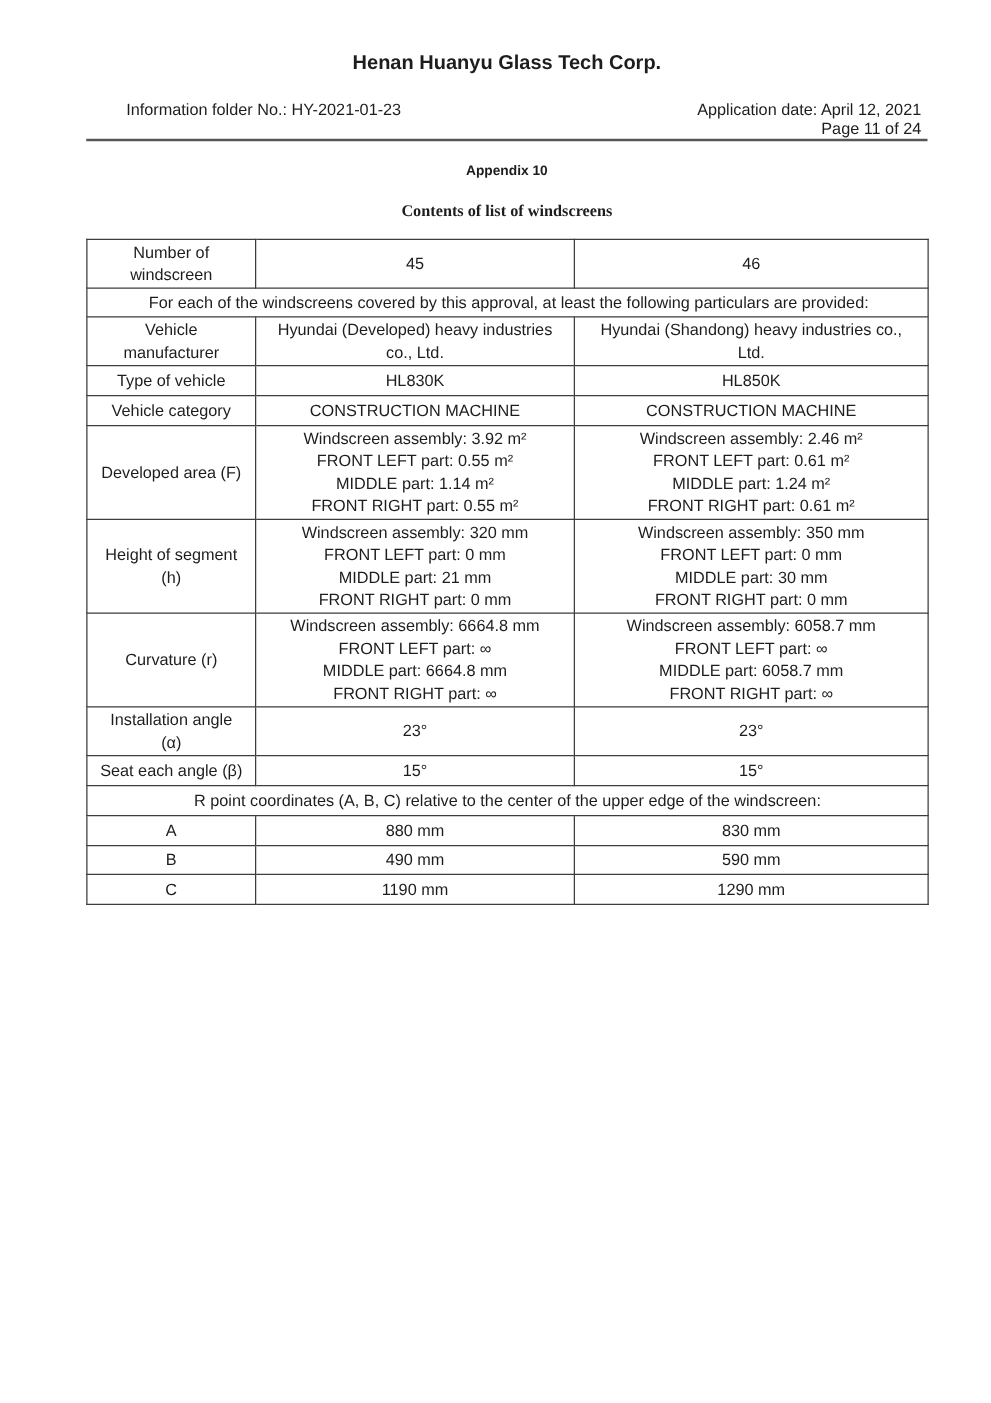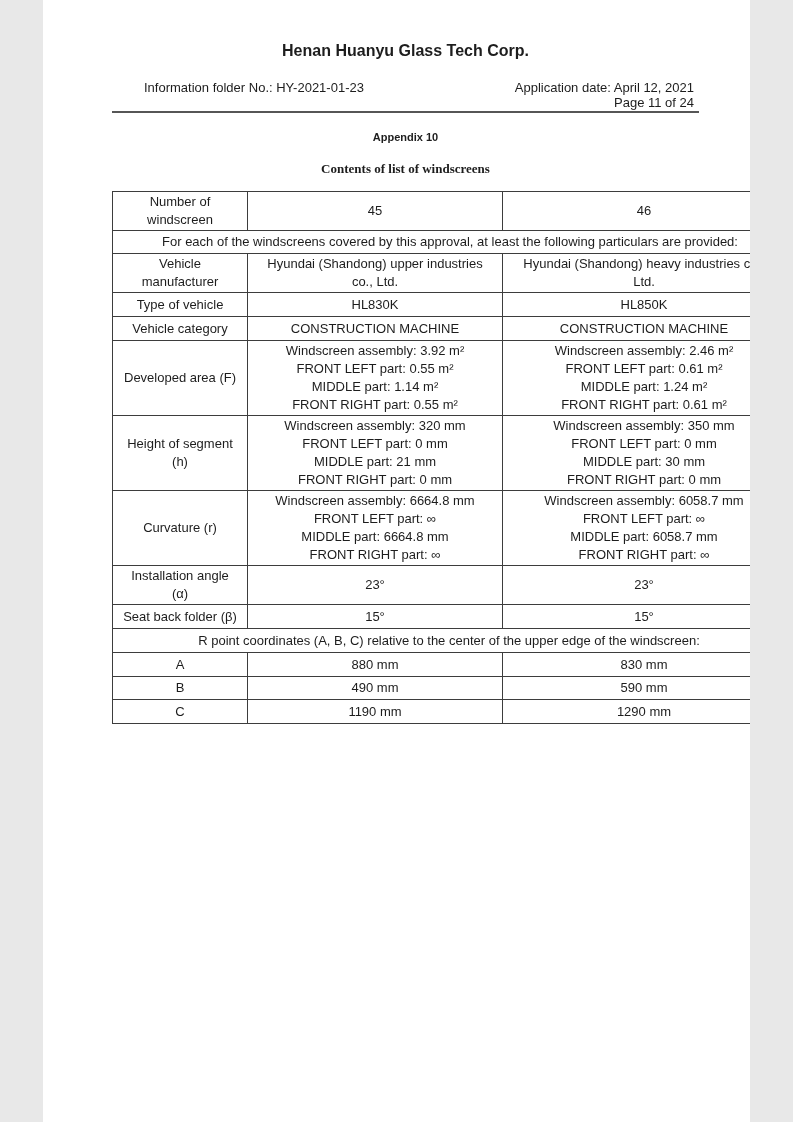--- a/index.html
+++ b/index.html
@@ -1,18 +1,18 @@
 <!DOCTYPE html>
 <html><head>
 <meta charset="utf-8">
 <style>
   html, body { margin: 0; padding: 0; background: #e8e8e8; }
   .page {
     position: relative;
-    width: 707px;
+    width: 793px;
     height: 1122px;
     margin: 0 auto;
     background: #ffffff;
     box-sizing: border-box;
     padding: 0 51px 0 69px;
     font-family: "Liberation Sans", sans-serif;
     color: #1d1d1d;
     overflow: hidden;
   }
   .doc-title {
@@ -103,21 +103,21 @@
 windscreen</td>
         <td>45</td>
         <td>46</td>
       </tr>
       <tr style="height:23px">
         <td class="span-left" colspan="3">For each of the windscreens covered by this approval, at least the following particulars are provided:</td>
       </tr>
       <tr style="height:32px">
         <td>Vehicle
 manufacturer</td>
-        <td>Hyundai (Shandong) upper industries
+        <td>Hyundai (Developed) heavy industries
 co., Ltd.</td>
         <td>Hyundai (Shandong) heavy industries co.,
 Ltd.</td>
       </tr>
       <tr style="height:24px">
         <td>Type of vehicle</td>
         <td>HL830K</td>
         <td>HL850K</td>
       </tr>
       <tr style="height:24px">
@@ -159,21 +159,21 @@
 MIDDLE part: 6058.7 mm
 FRONT RIGHT part: ∞</td>
       </tr>
       <tr style="height:32px">
         <td>Installation angle
 (α)</td>
         <td>23°</td>
         <td>23°</td>
       </tr>
       <tr style="height:24px">
-        <td>Seat back folder (β)</td>
+        <td>Seat each angle (β)</td>
         <td>15°</td>
         <td>15°</td>
       </tr>
       <tr style="height:24px">
         <td class="span-center" colspan="3">R point coordinates (A, B, C) relative to the center of the upper edge of the windscreen:</td>
       </tr>
       <tr style="height:24px">
         <td>A</td>
         <td>880 mm</td>
         <td>830 mm</td>

